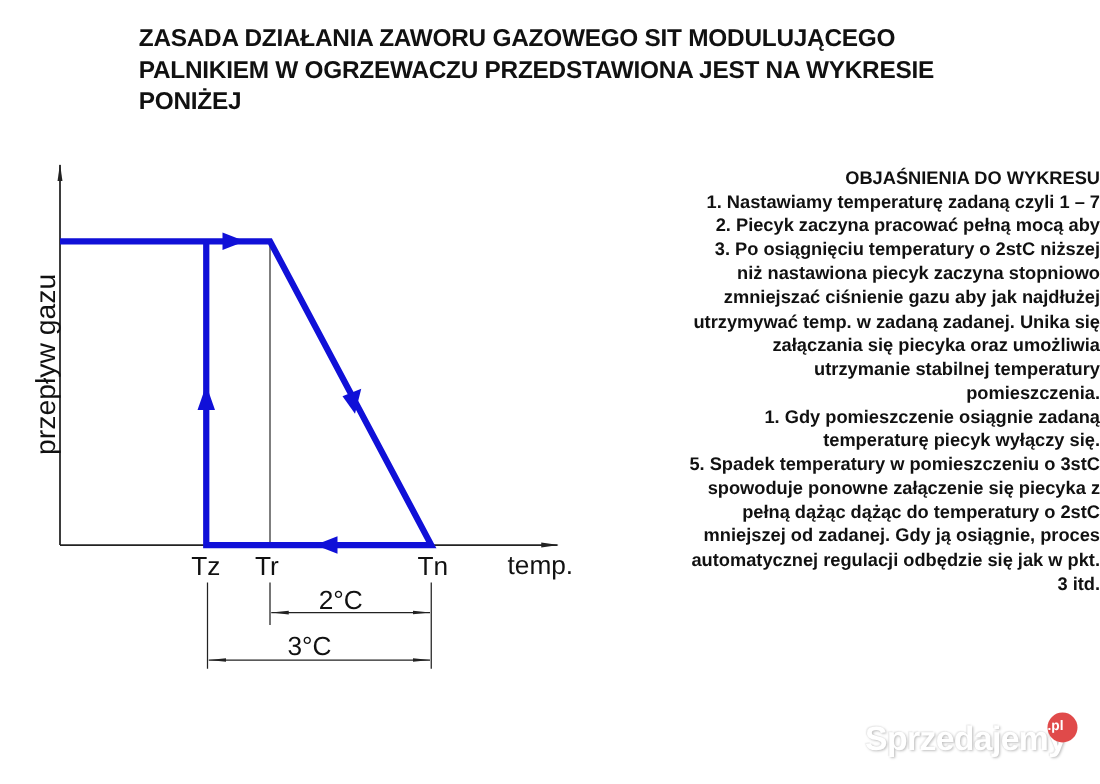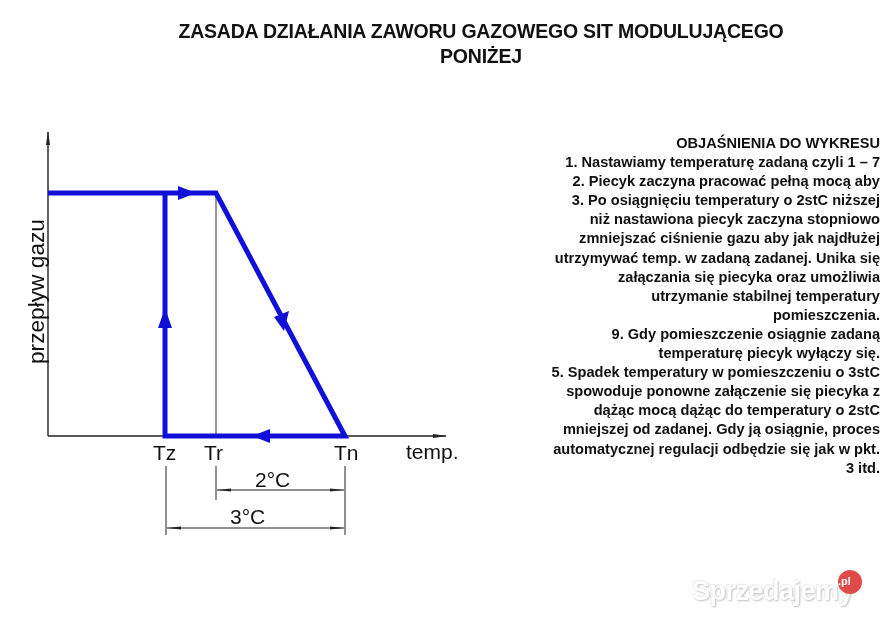--- a/index.html
+++ b/index.html
@@ -5,21 +5,21 @@
   html, body { margin: 0; padding: 0; }
   body {
     width: 880px; height: 627px; background: #ffffff; position: relative; overflow: hidden;
     font-family: "Liberation Sans", sans-serif; color: #111;
   }
   .title {
     position: absolute; left: 111px; top: 19px; width: 740px;
     font-family: "Liberation Sans", sans-serif; font-weight: bold;
     font-size: 19.5px; line-height: 25px; letter-spacing: -0.2px; color: #111;
   }
-  .title div { white-space: nowrap; text-align: center; }
+  .title div { white-space: nowrap; }
   .diagram { position: absolute; left: 0; top: 0; width: 480px; height: 560px; }
   .notes {
     position: absolute; left: 492px; top: 134px; width: 388px;
     font-family: "Liberation Sans", sans-serif; font-weight: bold;
     font-size: 14.6px; line-height: 19.1px; color: #111; text-align: right;
   }
   .notes div { white-space: nowrap; }
   .watermark {
     position: absolute; left: 692px; top: 576px;
     font-family: "Liberation Sans", sans-serif; font-weight: bold; font-size: 27px;
@@ -31,20 +31,21 @@
     border-radius: 50%; background: #e04a4a; color: #fff;
     font-family: "Liberation Sans", sans-serif; font-weight: bold; font-size: 11px;
     text-align: left; line-height: 22px;
   }
 </style>
 </head>
 <body>
 
 <div class="title">
   <div>ZASADA DZIAŁANIA ZAWORU GAZOWEGO SIT MODULUJĄCEGO</div>
+  <div>PALNIKIEM W OGRZEWACZU PRZEDSTAWIONA JEST NA WYKRESIE</div>
   <div>PONIŻEJ</div>
 </div>
 
 <svg class="diagram" width="480" height="560" viewBox="0 0 480 560" xmlns="http://www.w3.org/2000/svg">
   <defs>
     <marker id="axisArrow" markerWidth="14" markerHeight="8" refX="13" refY="4" orient="auto" markerUnits="userSpaceOnUse">
       <path d="M0,2 L14,4 L0,6 Z" fill="#222"></path>
     </marker>
     <marker id="dimArrowEnd" markerWidth="14" markerHeight="6" refX="14" refY="3" orient="auto" markerUnits="userSpaceOnUse">
       <path d="M0,1.5 L14,3 L0,4.5 Z" fill="#222"></path>
@@ -94,24 +95,24 @@
   <div>OBJAŚNIENIA DO WYKRESU</div>
   <div>1. Nastawiamy temperaturę zadaną czyli 1 – 7</div>
   <div>2. Piecyk zaczyna pracować pełną mocą aby</div>
   <div>3. Po osiągnięciu temperatury o 2stC niższej</div>
   <div>niż nastawiona piecyk zaczyna stopniowo</div>
   <div>zmniejszać ciśnienie gazu aby jak najdłużej</div>
   <div>utrzymywać temp. w zadaną zadanej. Unika się</div>
   <div>załączania się piecyka oraz umożliwia</div>
   <div>utrzymanie stabilnej temperatury</div>
   <div>pomieszczenia.</div>
-  <div>9. Gdy pomieszczenie osiągnie zadaną</div>
+  <div>1. Gdy pomieszczenie osiągnie zadaną</div>
   <div>temperaturę piecyk wyłączy się.</div>
   <div>5. Spadek temperatury w pomieszczeniu o 3stC</div>
   <div>spowoduje ponowne załączenie się piecyka z</div>
-  <div>dążąc mocą dążąc do temperatury o 2stC</div>
+  <div>pełną dążąc dążąc do temperatury o 2stC</div>
   <div>mniejszej od zadanej. Gdy ją osiągnie, proces</div>
   <div>automatycznej regulacji odbędzie się jak w pkt.</div>
   <div>3 itd.</div>
 </div>
 
 <div class="watermark">Sprzedajemy</div>
 <div class="wm-badge">.pl</div>
 
 </body></html>

